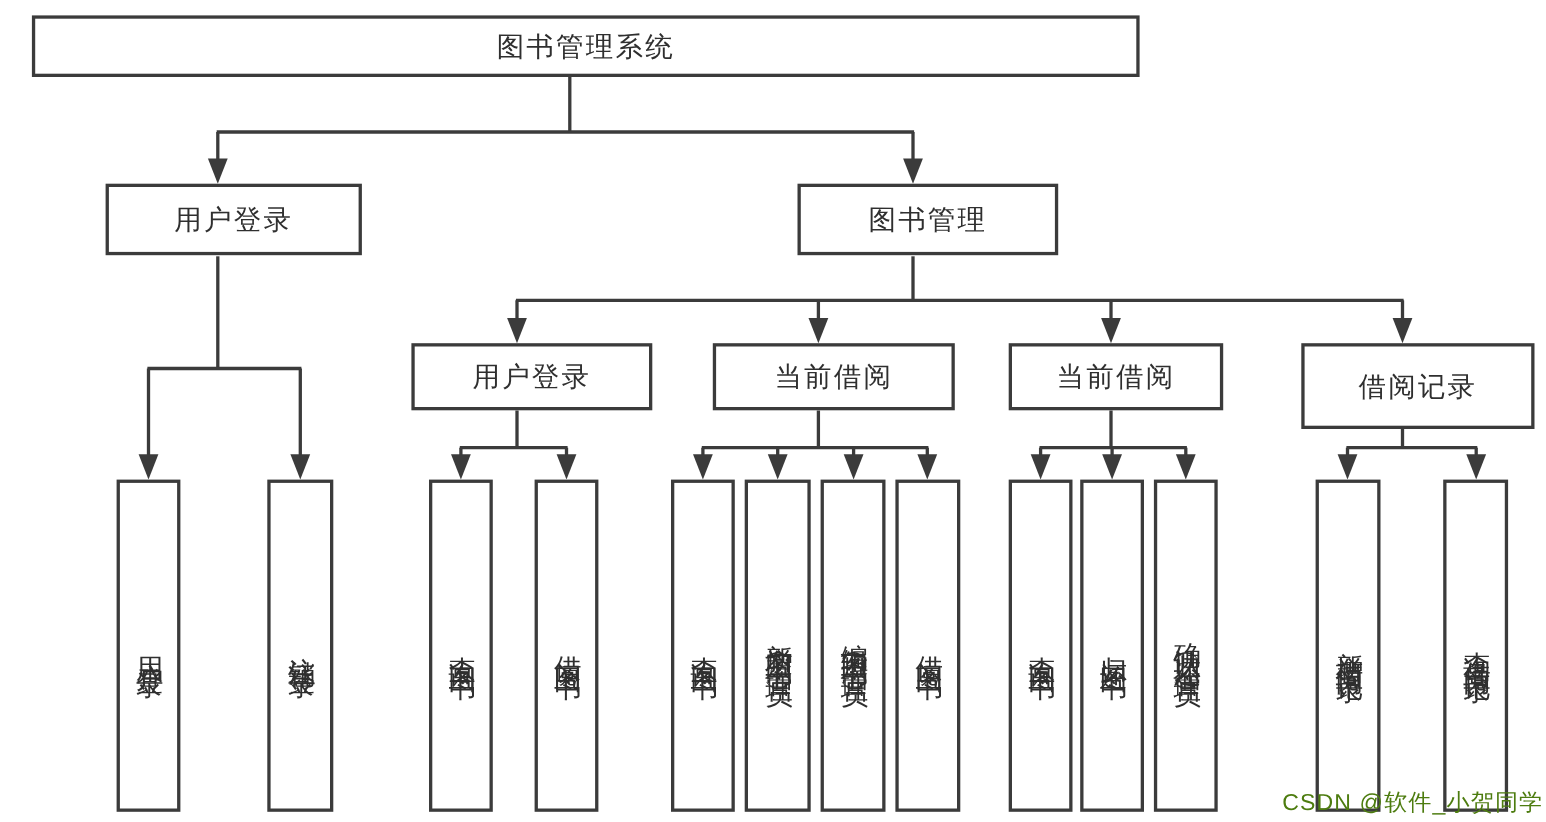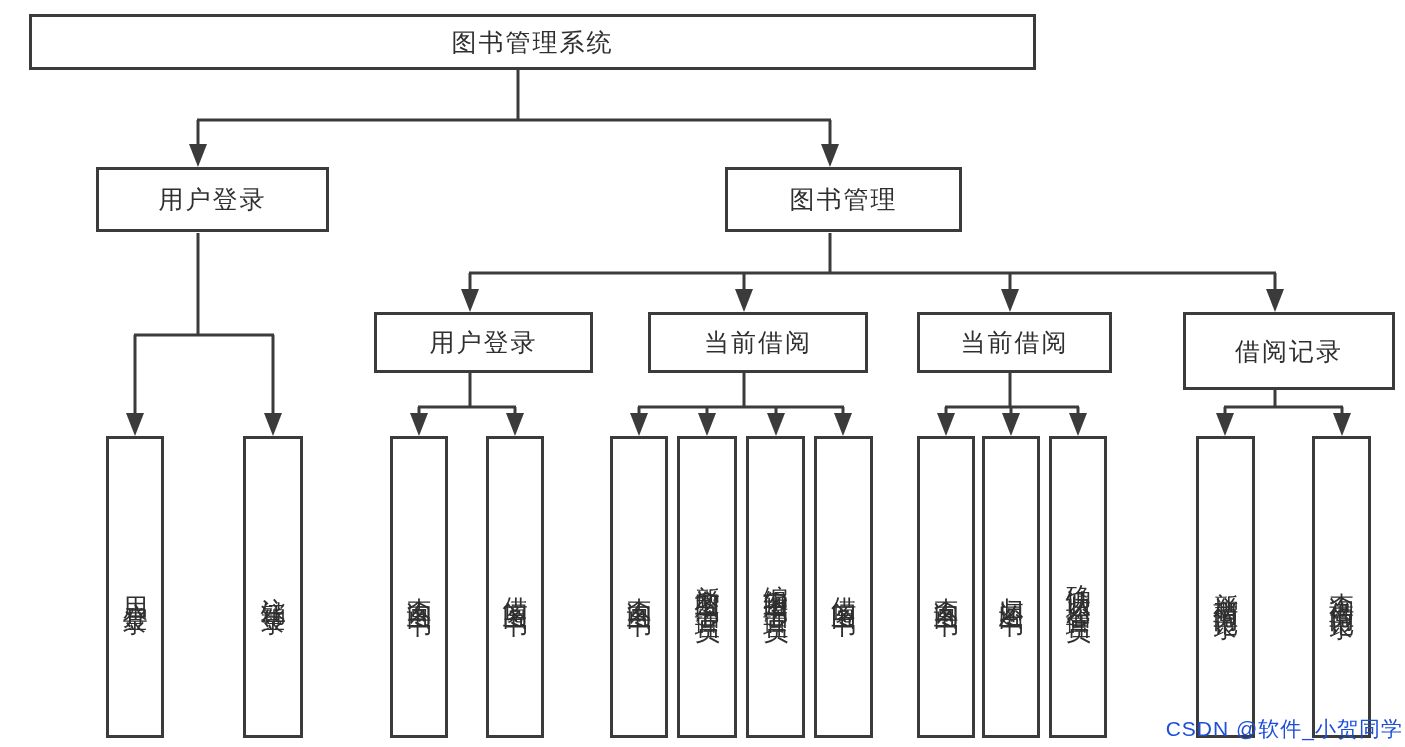--- a/index.html
+++ b/index.html
@@ -35,21 +35,21 @@
     text-orientation: mixed;
     font-size: 25px;
     letter-spacing: 5px;
     line-height: 1.1;
   }
   .watermark {
     position: absolute;
     right: 2px;
     bottom: 4px;
     font-size: 21px;
-    color: #1d4ed8;
+    color: #4d7c0f;
     letter-spacing: 1px;
     z-index: 5;
     white-space: nowrap;
   }
   
   #root-box        { left: 15px;   top: 14px;  width: 1007px; height: 56px; }
   #node-user-login { left: 82px;   top: 167px; width: 233px;  height: 65px; }
   #node-book-mgmt  { left: 711px;  top: 167px; width: 237px;  height: 65px; }
   #node-new-books  { left: 360px;  top: 312px; width: 219px;  height: 61px; }
   #node-borrowing  { left: 634px;  top: 312px; width: 220px;  height: 61px; }

